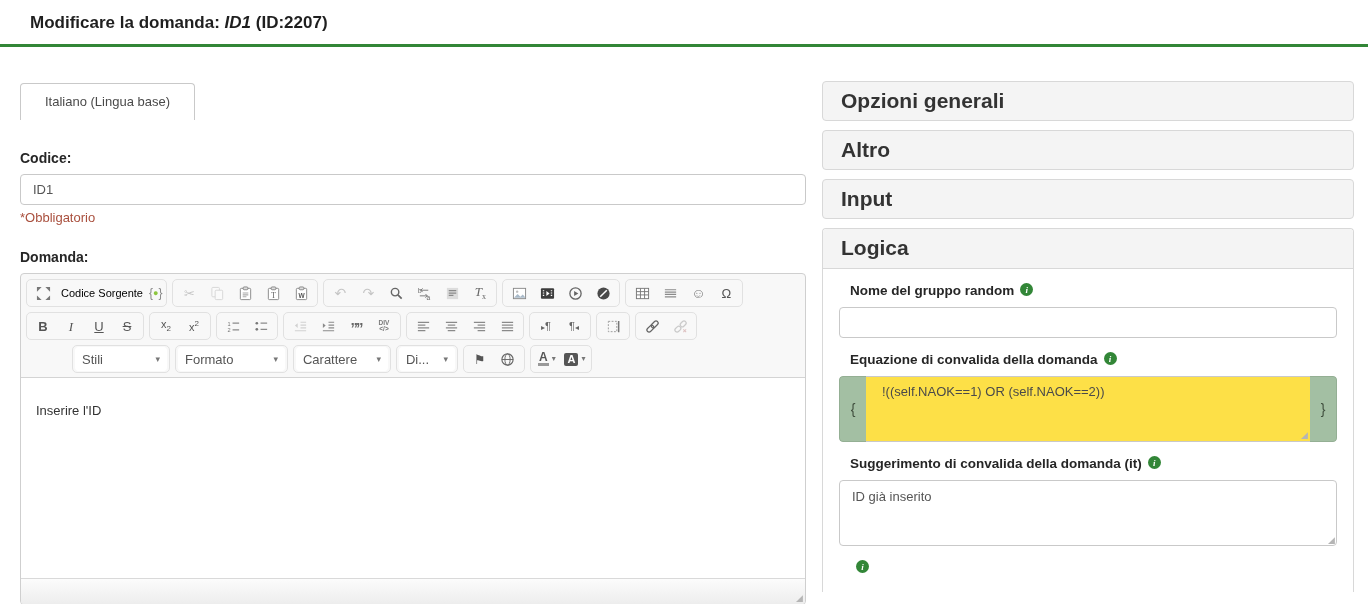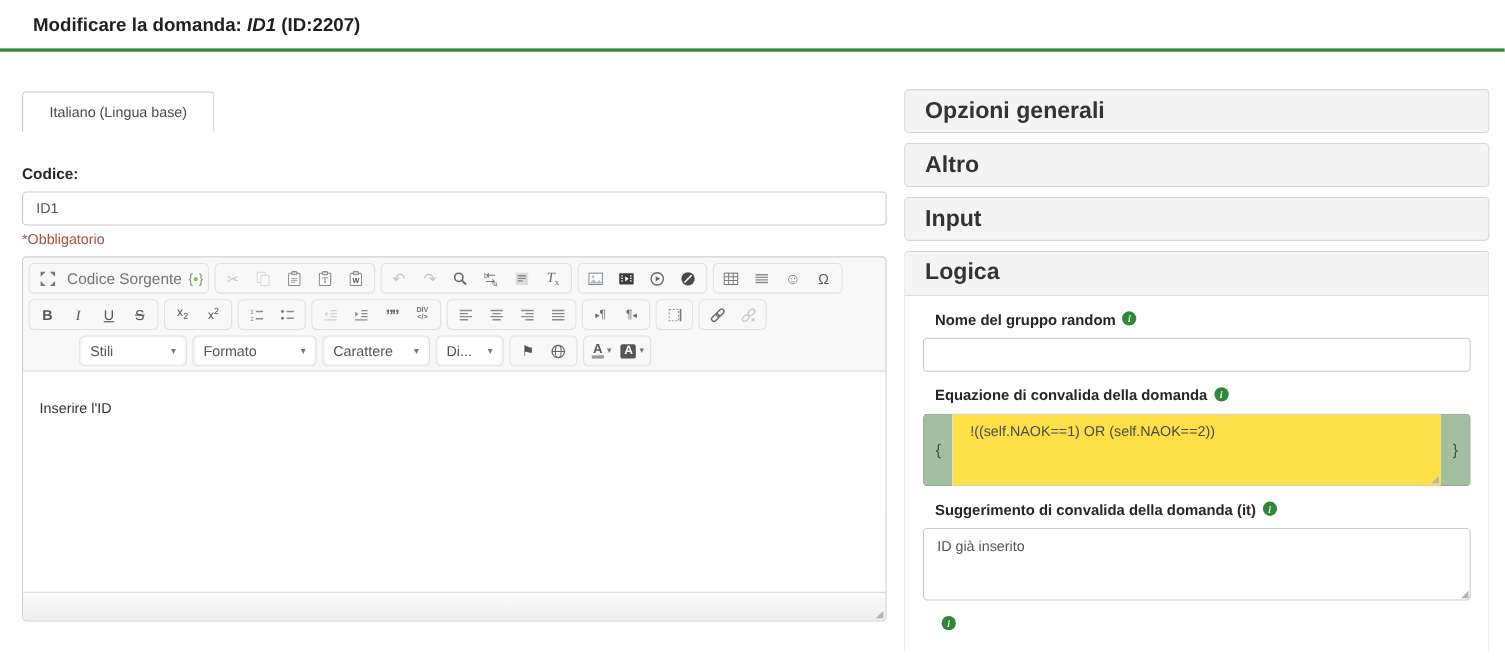--- a/index.html
+++ b/index.html
@@ -25,21 +25,21 @@
   .required-note{font-size:13px;color:#a94f3d;margin-top:5px;}
   
   .editor{margin-top:8px;border:1px solid #cfcfcf;border-radius:4px;background:#f8f8f8;overflow:hidden;}
   .toolbar{padding:4px 5px 2px 5px;border-bottom:1px solid #d4d4d4;}
   .tb-row{display:flex;flex-wrap:wrap;align-items:center;margin-bottom:3px;}
   .tb-group{display:inline-flex;align-items:center;border:1px solid #e1e1e1;border-radius:5px;
     padding:1px 2px;margin:1px 5px 1px 0;background:#f8f8f8;}
   .tb-btn{min-width:24px;height:24px;display:inline-flex;align-items:center;justify-content:center;
     border-radius:3px;color:#666;font-size:12px;cursor:pointer;padding:0 2px;}
   .tb-btn.disabled{opacity:.35;}
-  .tb-btn .tb-label{font-size:14px;color:#737373;padding:0 6px 0 2px;}
+  .tb-btn .tb-label{font-size:11px;color:#000000;padding:0 6px 0 2px;}
   .tb-ico{display:inline-flex;align-items:center;justify-content:center;line-height:1;}
   .tb-dd{display:inline-flex;align-items:center;justify-content:space-between;height:24px;background:#fff;
     border-radius:4px;padding:0 7px;font-size:13px;color:#555;cursor:pointer;}
   .tb-caret{font-size:9px;color:#777;margin-left:8px;}
   .edit-area{background:#fff;height:199px;position:relative;border-top:1px solid #fff;}
   .edit-text{position:absolute;left:15px;top:24px;font-size:13px;color:#333;}
   .editor-footer{height:25px;background:linear-gradient(#fcfcfc,#ededed);border-top:1px solid #d9d9d9;position:relative;}
   .grip{position:absolute;right:2px;bottom:1px;color:#b5b5b5;font-size:9px;line-height:9px;pointer-events:none;}
   
   .right-col{margin-top:34px;}
@@ -75,20 +75,21 @@
 </div>
 
 <div class="main">
   <div class="left-col">
     <div class="lang-tab">Italiano (Lingua base)</div>
 
     <div class="field-label lbl-codice">Codice:</div>
     <input class="text-input" type="text" value="ID1" style="">
     <div class="required-note">*Obbligatorio</div>
 
+    <div class="field-label lbl-domanda">Domanda:</div>
 
     <div class="editor">
       <div class="toolbar">
         <div class="tb-row" id="tb-row1">
             <span class="tb-group">
               <span class="tb-btn">
                 <span class="tb-ico">
                   <svg width="15" height="15" viewBox="0 0 16 16" fill="none" stroke="none">
                     <g fill="#777">
                       <path d="M1 6V1h5z"></path>

